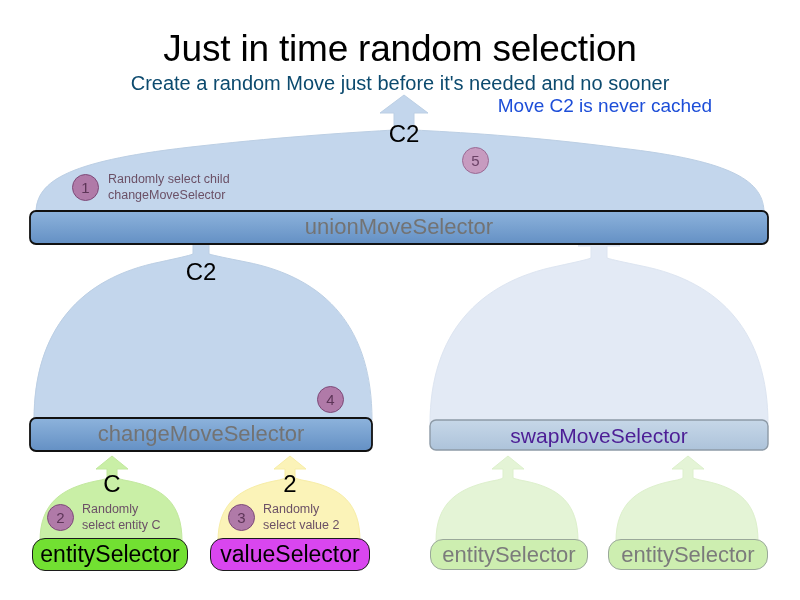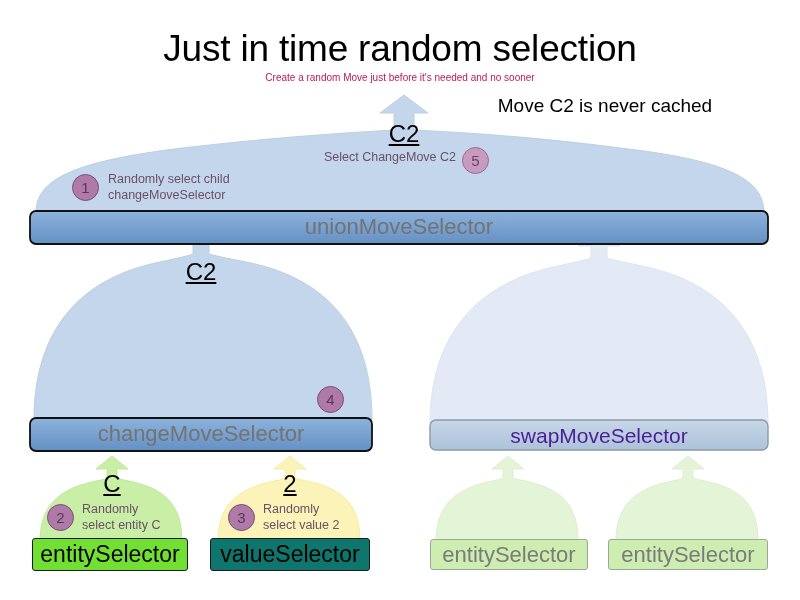--- a/index.html
+++ b/index.html
@@ -16,37 +16,37 @@
   
   .abs{position:absolute;}
 
   #title{
     left:0;top:30px;width:800px;text-align:center;
     font-size:37px;color:#000000;line-height:1.05;
     letter-spacing:-0.2px;
   }
   #subtitle{
     left:0;top:72px;width:800px;text-align:center;
-    font-size:10px;color:#be185d;
+    font-size:20px;color:#0c4a6e;
   }
   #warning{
     left:440px;top:95px;width:330px;text-align:center;
-    font-size:19px;color:#000000;font-weight:normal;
+    font-size:19px;color:#1d4ed8;font-weight:normal;
   }
 
   .barlabel{
     position:absolute;text-align:center;
     font-size:22px;color:#737373;line-height:1;
   }
   .barlabel.faded{color:#4c1d95;}
   .barlabel.small{font-size:21px;}
 
   .movelabel{
     position:absolute;text-align:center;
-    font-size:24px;color:#000;text-decoration:underline;
+    font-size:24px;color:#000;
   }
 
   .note{
     position:absolute;
     font-size:12.5px;color:#6b5066;line-height:1.25;
     white-space:pre-line;
   }
   .note.r{text-align:right;}
   .note.l{text-align:left;}
 
@@ -57,28 +57,28 @@
     border:1.6px solid #7d4a78;
     color:#5d3558;
     font-size:15px;
     display:flex;align-items:center;justify-content:center;
     box-sizing:border-box;
   }
   .badge.pale{background:#c79bc0;border-color:#9a6a94;color:#6b4166;}
 
   .leafbox{
     position:absolute;
-    border-radius:3px;
+    border-radius:13px;
     box-sizing:border-box;
     display:flex;align-items:center;justify-content:center;
     font-size:23px;color:#000;
     border:1.6px solid #1c1c1c;
   }
   .leafbox.green{background:#72e032;}
-  .leafbox.yellow{background:#0f766e;}
+  .leafbox.yellow{background:#d946ef;}
   .leafbox.faded{
     background:#cdeeb0;border-color:#9aa89a;color:#7b7b7b;font-size:22px;
   }
 </style>
 </head>
 <body>
 
 <div id="stage">
 
   <svg class="layer" viewBox="0 0 800 600">
@@ -198,21 +198,20 @@
   <div class="movelabel" style="left:364px;top:120px;width:80px;">C2</div>
   <div class="movelabel" style="left:161px;top:258px;width:80px;">C2</div>
   <div class="movelabel" style="left:72px;top:470px;width:80px;">C</div>
   <div class="movelabel" style="left:250px;top:470px;width:80px;">2</div>
 
   <div class="badge" style="left:72px;top:174px;width:27px;height:27px;">1</div>
   <div class="note l" style="left:108px;top:172px;width:230px;">Randomly select child
 changeMoveSelector</div>
 
   <div class="badge pale" style="left:462px;top:147px;width:27px;height:27px;">5</div>
-  <div class="note r" style="left:250px;top:150px;width:206px;">Select ChangeMove C2</div>
 
   <div class="badge" style="left:317px;top:386px;width:27px;height:27px;">4</div>
 
   <div class="badge" style="left:47px;top:504px;width:27px;height:27px;">2</div>
   <div class="note l" style="left:82px;top:502px;width:120px;">Randomly
 select entity C</div>
 
   <div class="badge" style="left:228px;top:504px;width:27px;height:27px;">3</div>
   <div class="note l" style="left:263px;top:502px;width:120px;">Randomly
 select value 2</div>

